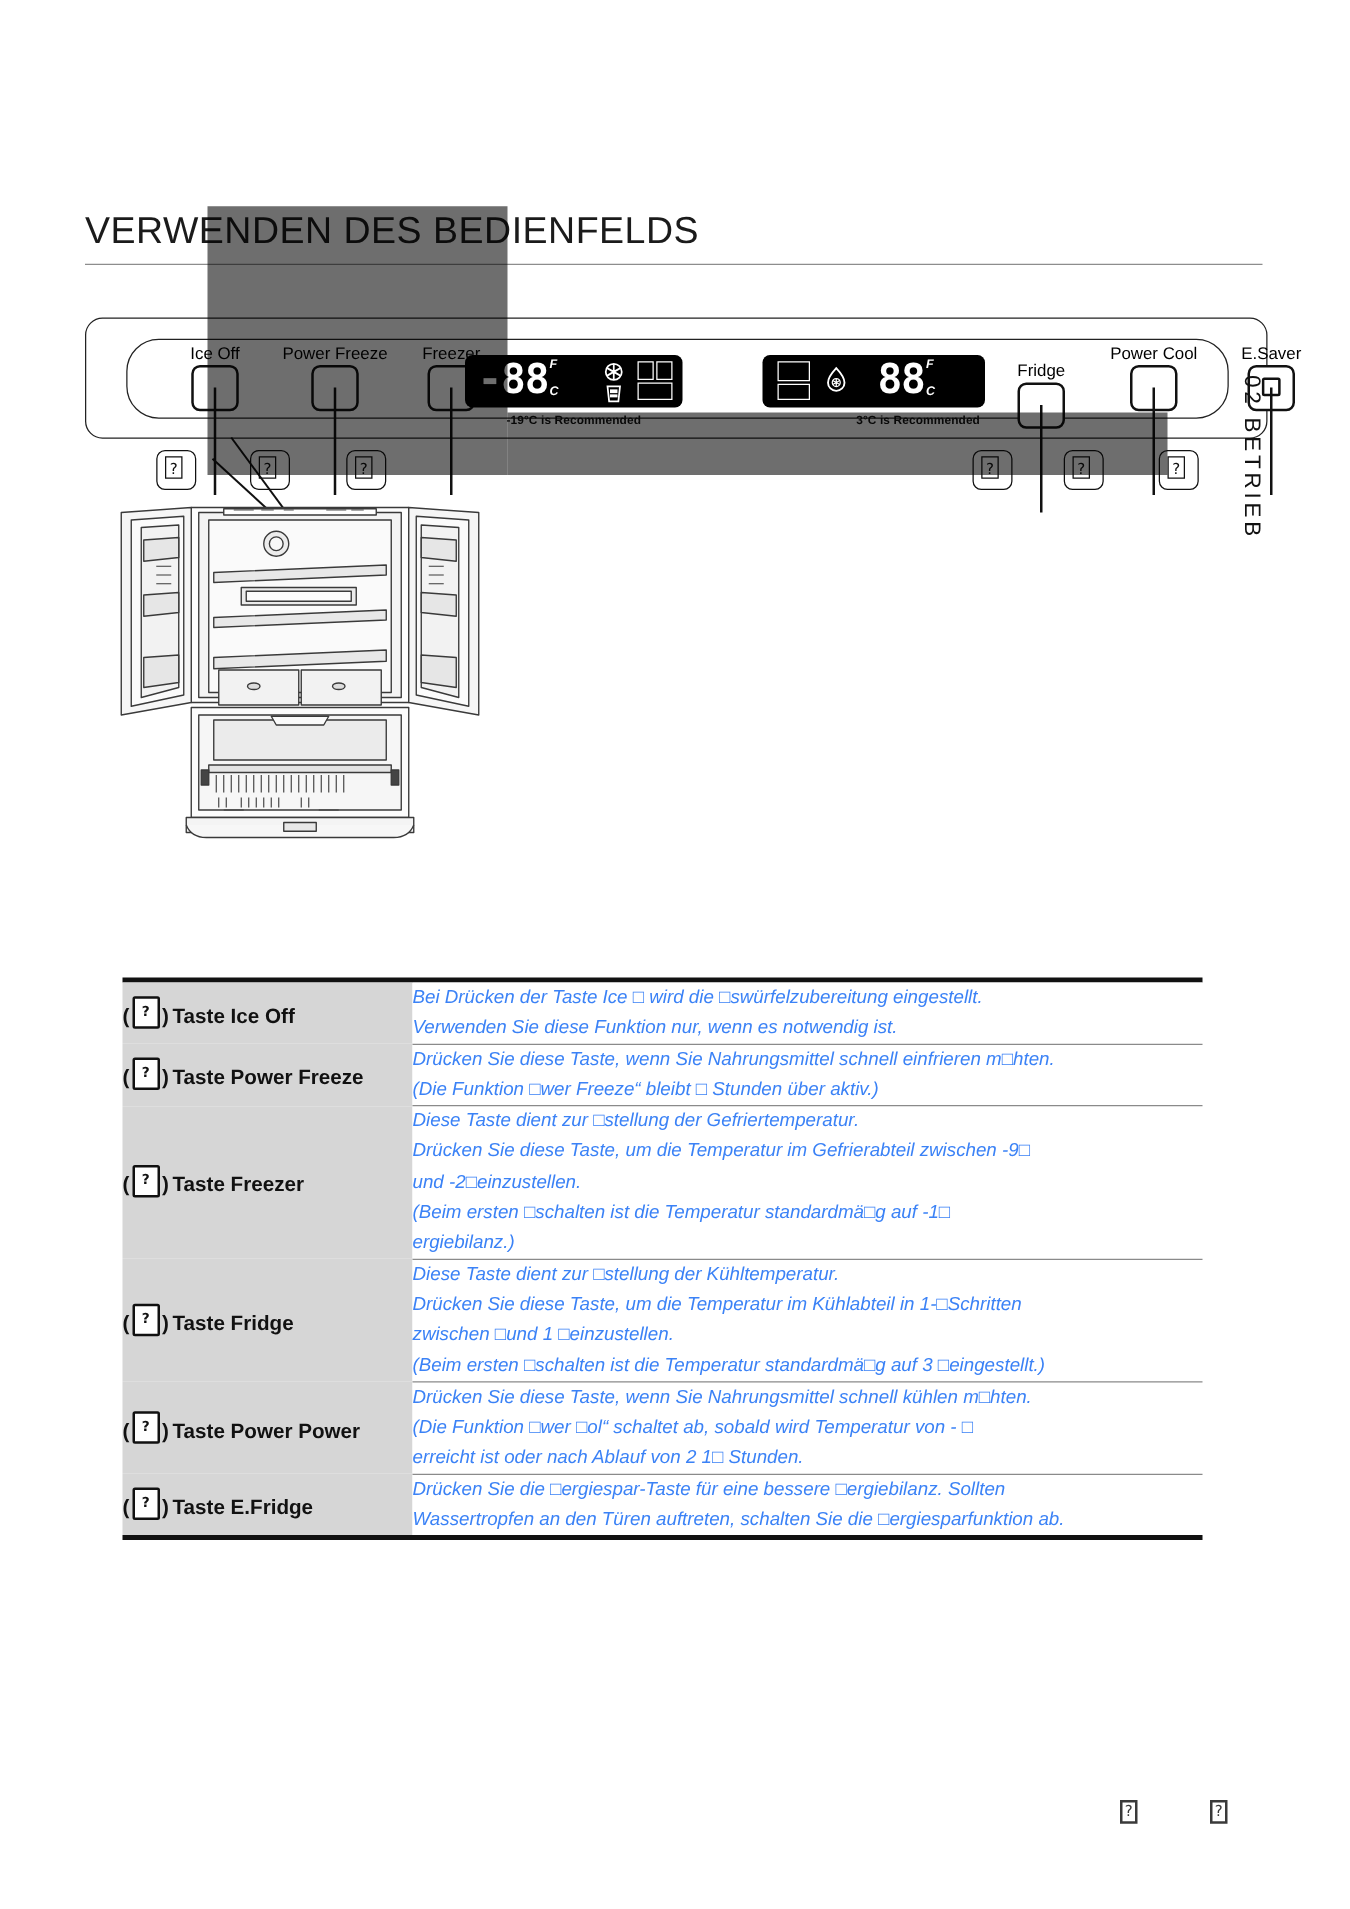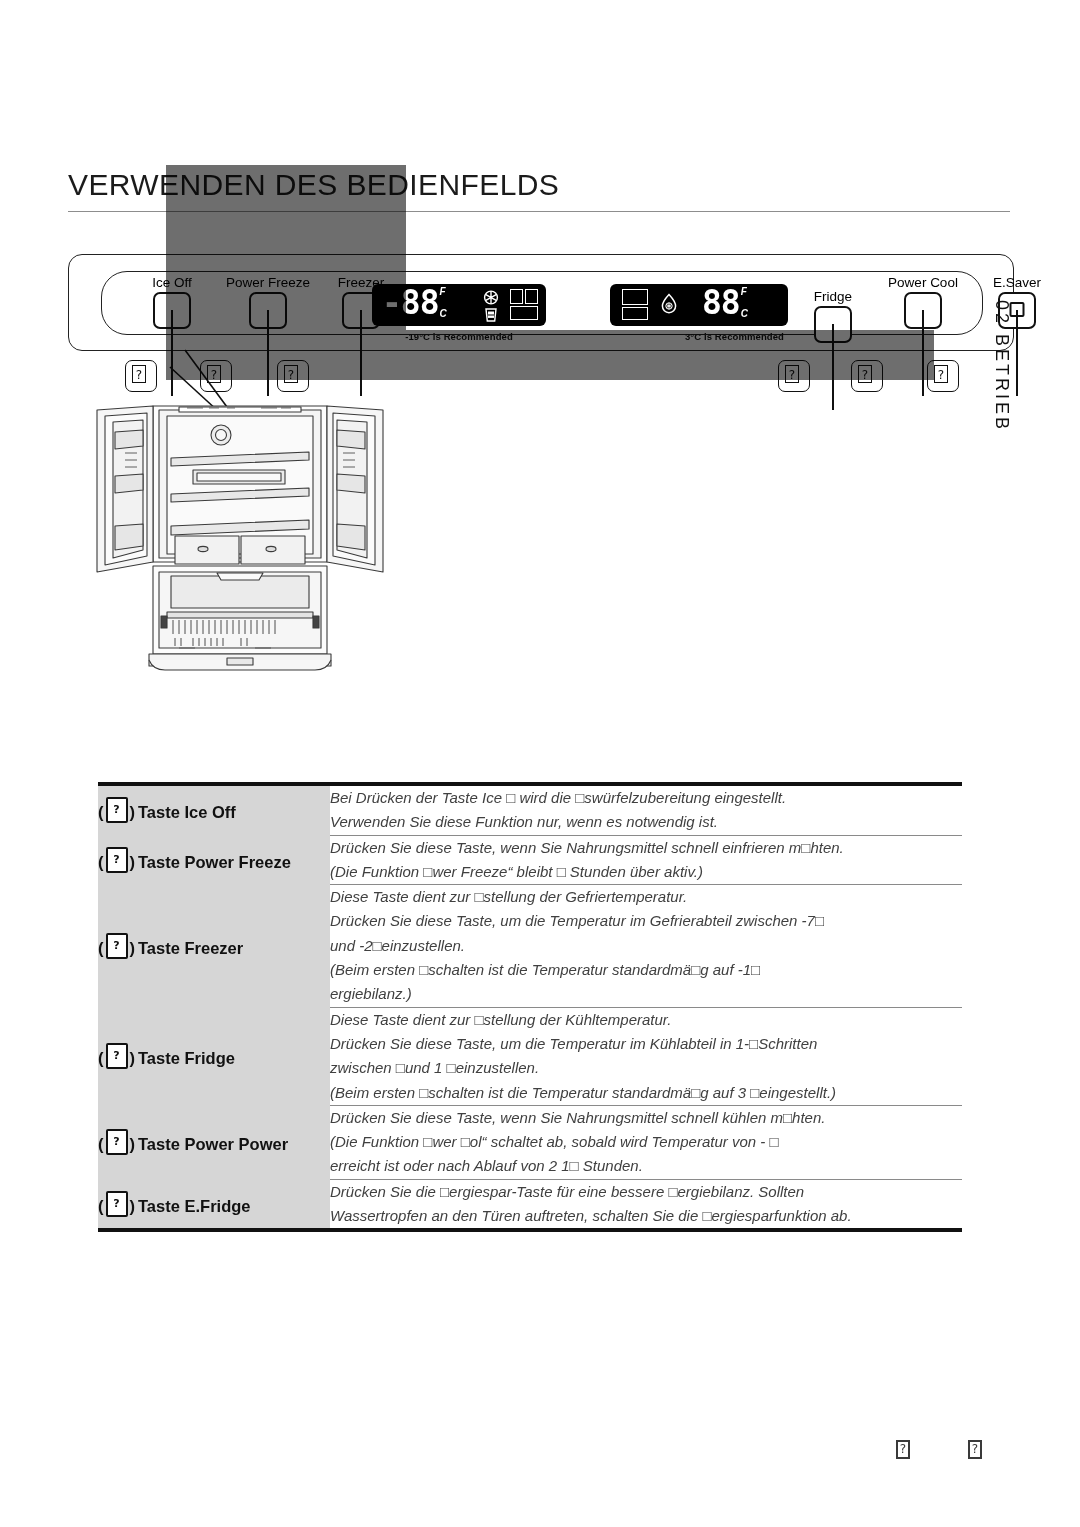--- a/index.html
+++ b/index.html
@@ -116,21 +116,21 @@
     border-top:4px solid #111;border-bottom:4px solid #111;
   }
   #fn-table table{border-collapse:collapse;width:100%;}
   #fn-table td{vertical-align:middle;padding:0;}
   td.c-key{
     width:232px;background:#d6d6d6;padding:10px 8px 10px 14px;
     font-size:16.5px;font-weight:bold;color:#111;line-height:1.35;
   }
   td.c-desc{
     padding:10px 14px 10px 16px;background:#fff;
-    font-size:15px;font-style:italic;color:#404040;line-height:1.62;
+    font-size:15px;font-style:italic;color:#3b82f6;line-height:1.62;
   }
   tr.rowline td.c-desc{border-top:1.5px solid #8a8a8a;}
   tr:first-child td.c-desc{border-top:none;}
   td.c-desc p{margin:0;}
   .key-paren{font-weight:bold;}
   .key-ico{
     display:inline-block;width:18px;height:22px;vertical-align:-5px;
     border:2px solid #111;border-radius:2px;background:#fff;
     position:relative;margin:0 2px;
   }
@@ -379,21 +379,21 @@
             <p>(Die Funktion □wer Freeze“ bleibt □ Stunden über aktiv.)</p>
           </td>
         </tr>
 
         <tr class="rowline">
           <td class="c-key">
             <span class="key-paren">(</span><span class="key-ico"><em>?</em></span><span class="key-paren">)</span><span class="key-text">Taste Freezer</span>
           </td>
           <td class="c-desc">
             <p>Diese Taste dient zur □stellung der Gefriertemperatur.</p>
-            <p>Drücken Sie diese Taste, um die Temperatur im Gefrierabteil zwischen -7□</p>
+            <p>Drücken Sie diese Taste, um die Temperatur im Gefrierabteil zwischen -9□</p>
             <p>und -2□einzustellen.</p>
             <p>(Beim ersten □schalten ist die Temperatur standardmä□g auf -1□</p>
             <p>ergiebilanz.)</p>
           </td>
         </tr>
 
         <tr class="rowline">
           <td class="c-key">
             <span class="key-paren">(</span><span class="key-ico"><em>?</em></span><span class="key-paren">)</span><span class="key-text">Taste Fridge</span>
           </td>

